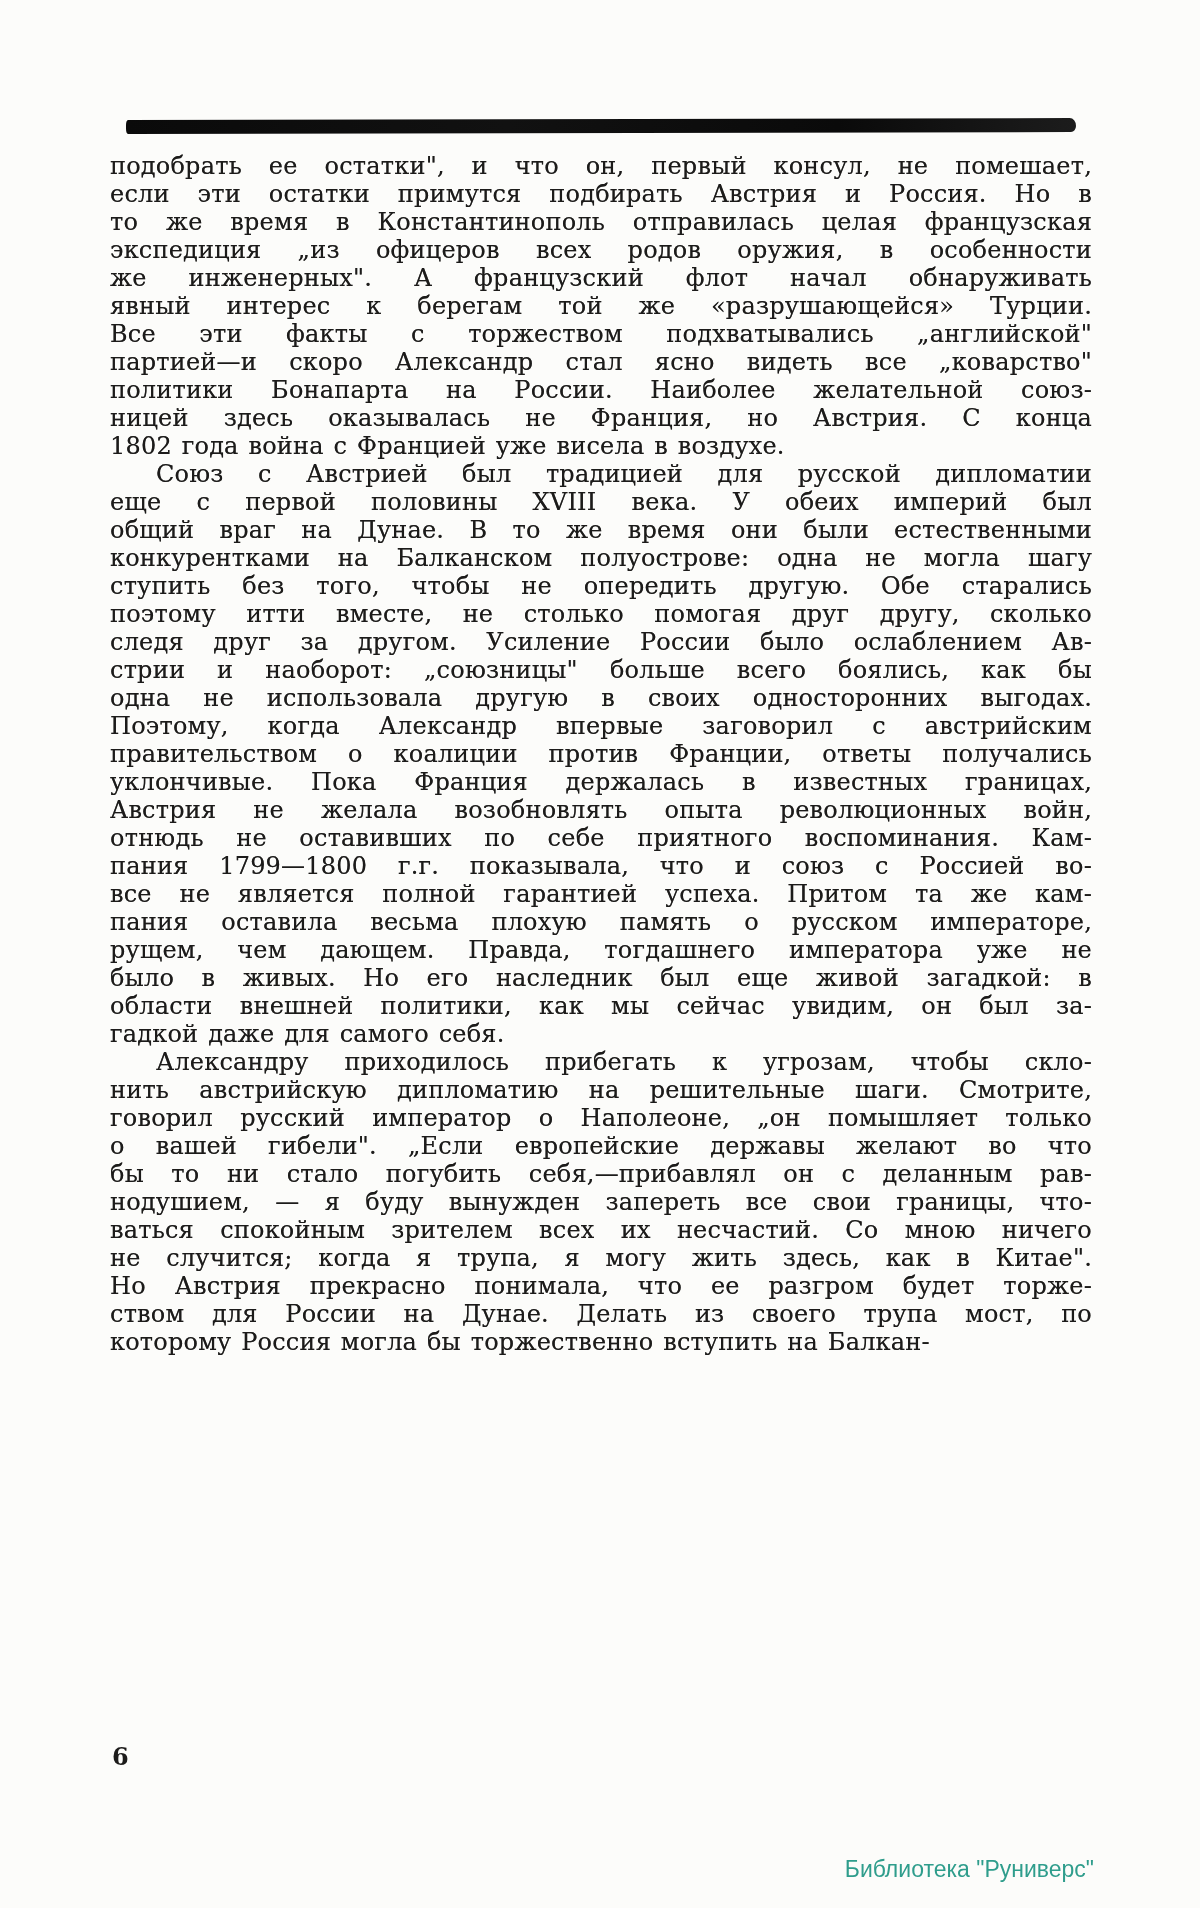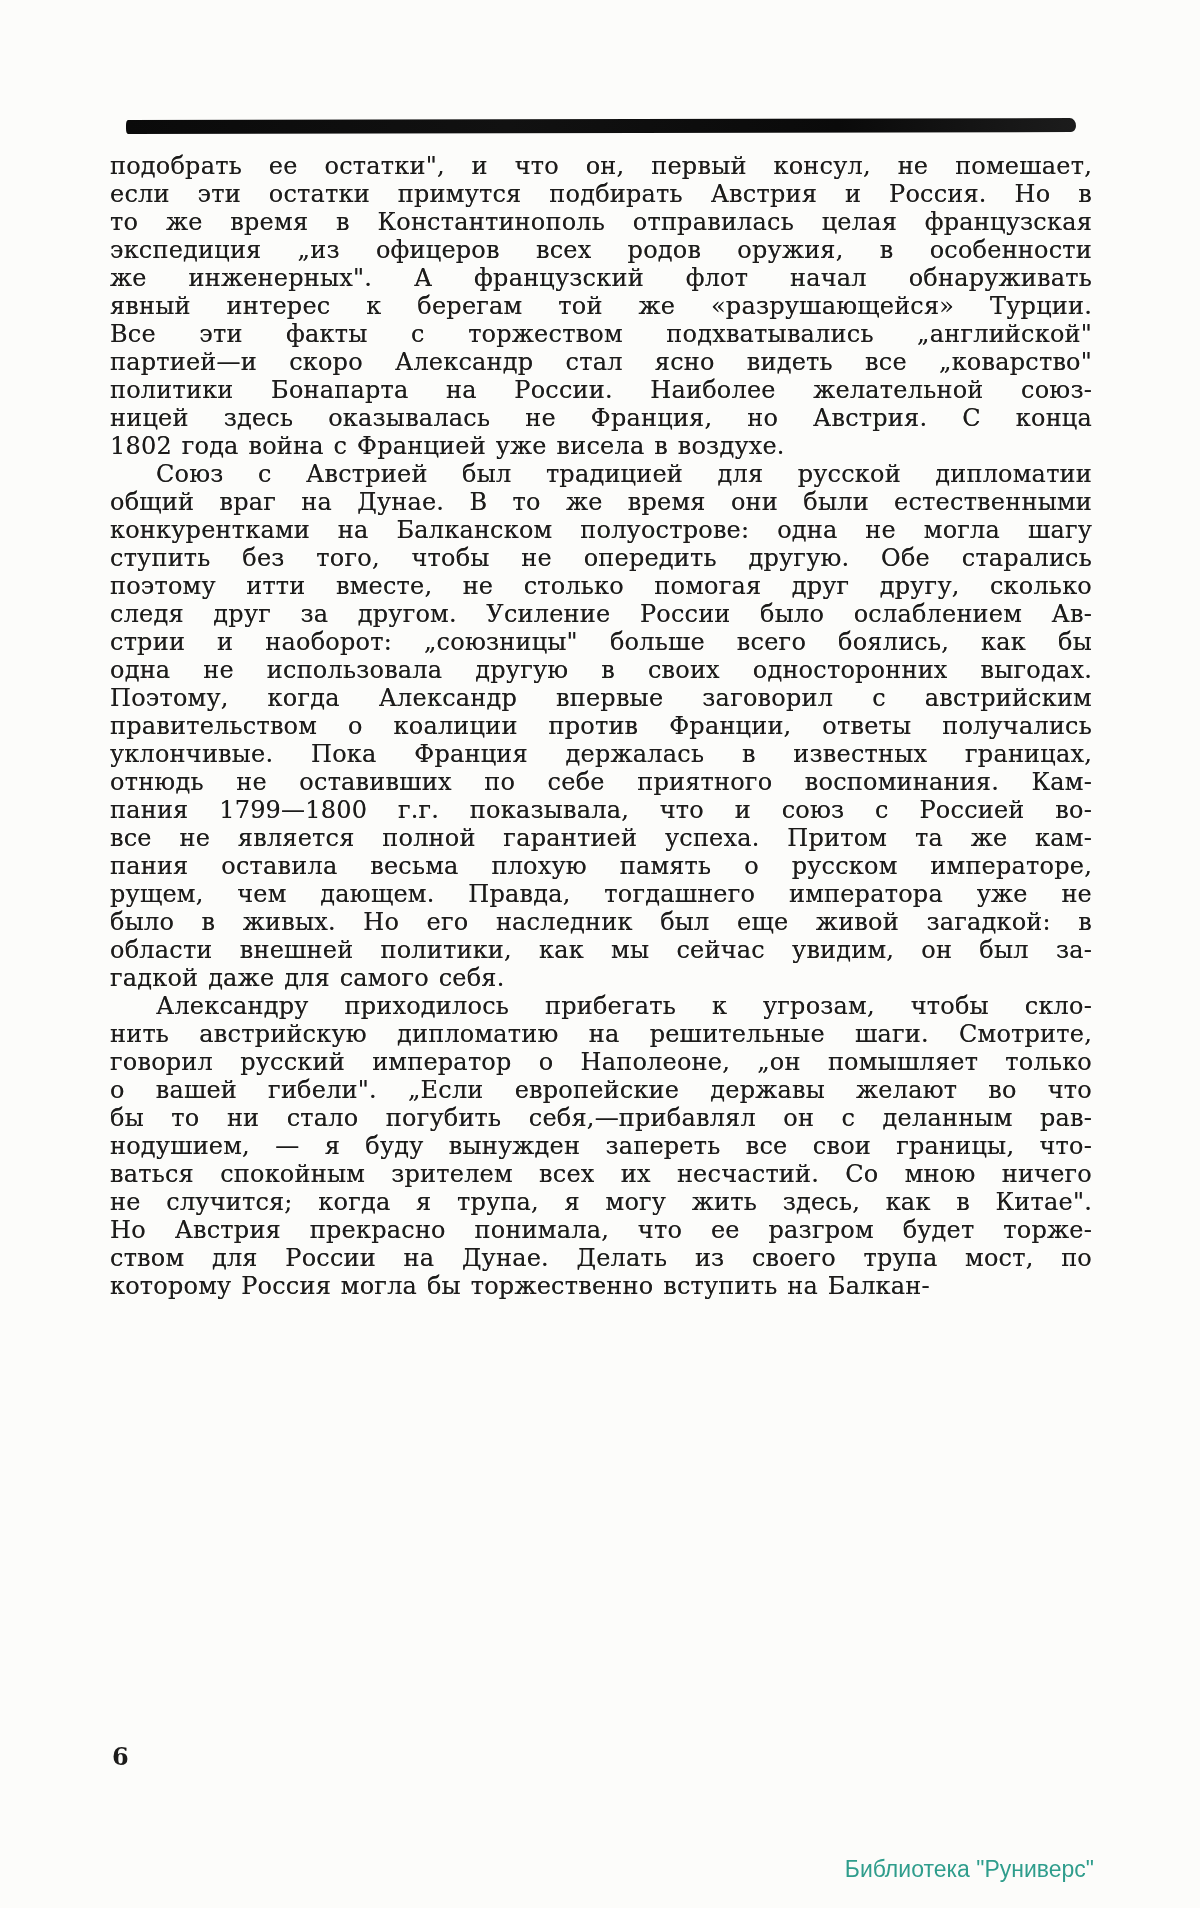--- a/index.html
+++ b/index.html
@@ -86,30 +86,32 @@
         <div class="line">же инженерных". А французский флот начал обнаруживать</div>
         <div class="line">явный интерес к берегам той же «разрушающейся» Турции.</div>
         <div class="line">Все эти факты с торжеством подхватывались „английской"</div>
         <div class="line">партией—и скоро Александр стал ясно видеть все „коварство"</div>
         <div class="line">политики Бонапарта на России. Наиболее желательной союз-</div>
         <div class="line">ницей здесь оказывалась не Франция, но Австрия. С конца</div>
         <div class="line">1802 года война с Францией уже висела в воздухе.</div>
       </div>
     <div class="para indent">
         <div class="line">Союз с Австрией был традицией для русской дипломатии</div>
+        <div class="line">еще с первой половины XVIII века. У обеих империй был</div>
         <div class="line">общий враг на Дунае. В то же время они были естественными</div>
         <div class="line">конкурентками на Балканском полуострове: одна не могла шагу</div>
         <div class="line">ступить без того, чтобы не опередить другую. Обе старались</div>
         <div class="line">поэтому итти вместе, не столько помогая друг другу, сколько</div>
         <div class="line">следя друг за другом. Усиление России было ослаблением Ав-</div>
         <div class="line">стрии и наоборот: „союзницы" больше всего боялись, как бы</div>
         <div class="line">одна не использовала другую в своих односторонних выгодах.</div>
         <div class="line">Поэтому, когда Александр впервые заговорил с австрийским</div>
         <div class="line">правительством о коалиции против Франции, ответы получались</div>
         <div class="line">уклончивые. Пока Франция держалась в известных границах,</div>
+        <div class="line">Австрия не желала возобновлять опыта революционных войн,</div>
         <div class="line">отнюдь не оставивших по себе приятного воспоминания. Кам-</div>
         <div class="line">пания 1799—1800 г.г. показывала, что и союз с Россией во-</div>
         <div class="line">все не является полной гарантией успеха. Притом та же кам-</div>
         <div class="line">пания оставила весьма плохую память о русском императоре,</div>
         <div class="line">рущем, чем дающем. Правда, тогдашнего императора уже не</div>
         <div class="line">было в живых. Но его наследник был еще живой загадкой: в</div>
         <div class="line">области внешней политики, как мы сейчас увидим, он был за-</div>
         <div class="line">гадкой даже для самого себя.</div>
       </div>
     <div class="para indent">

